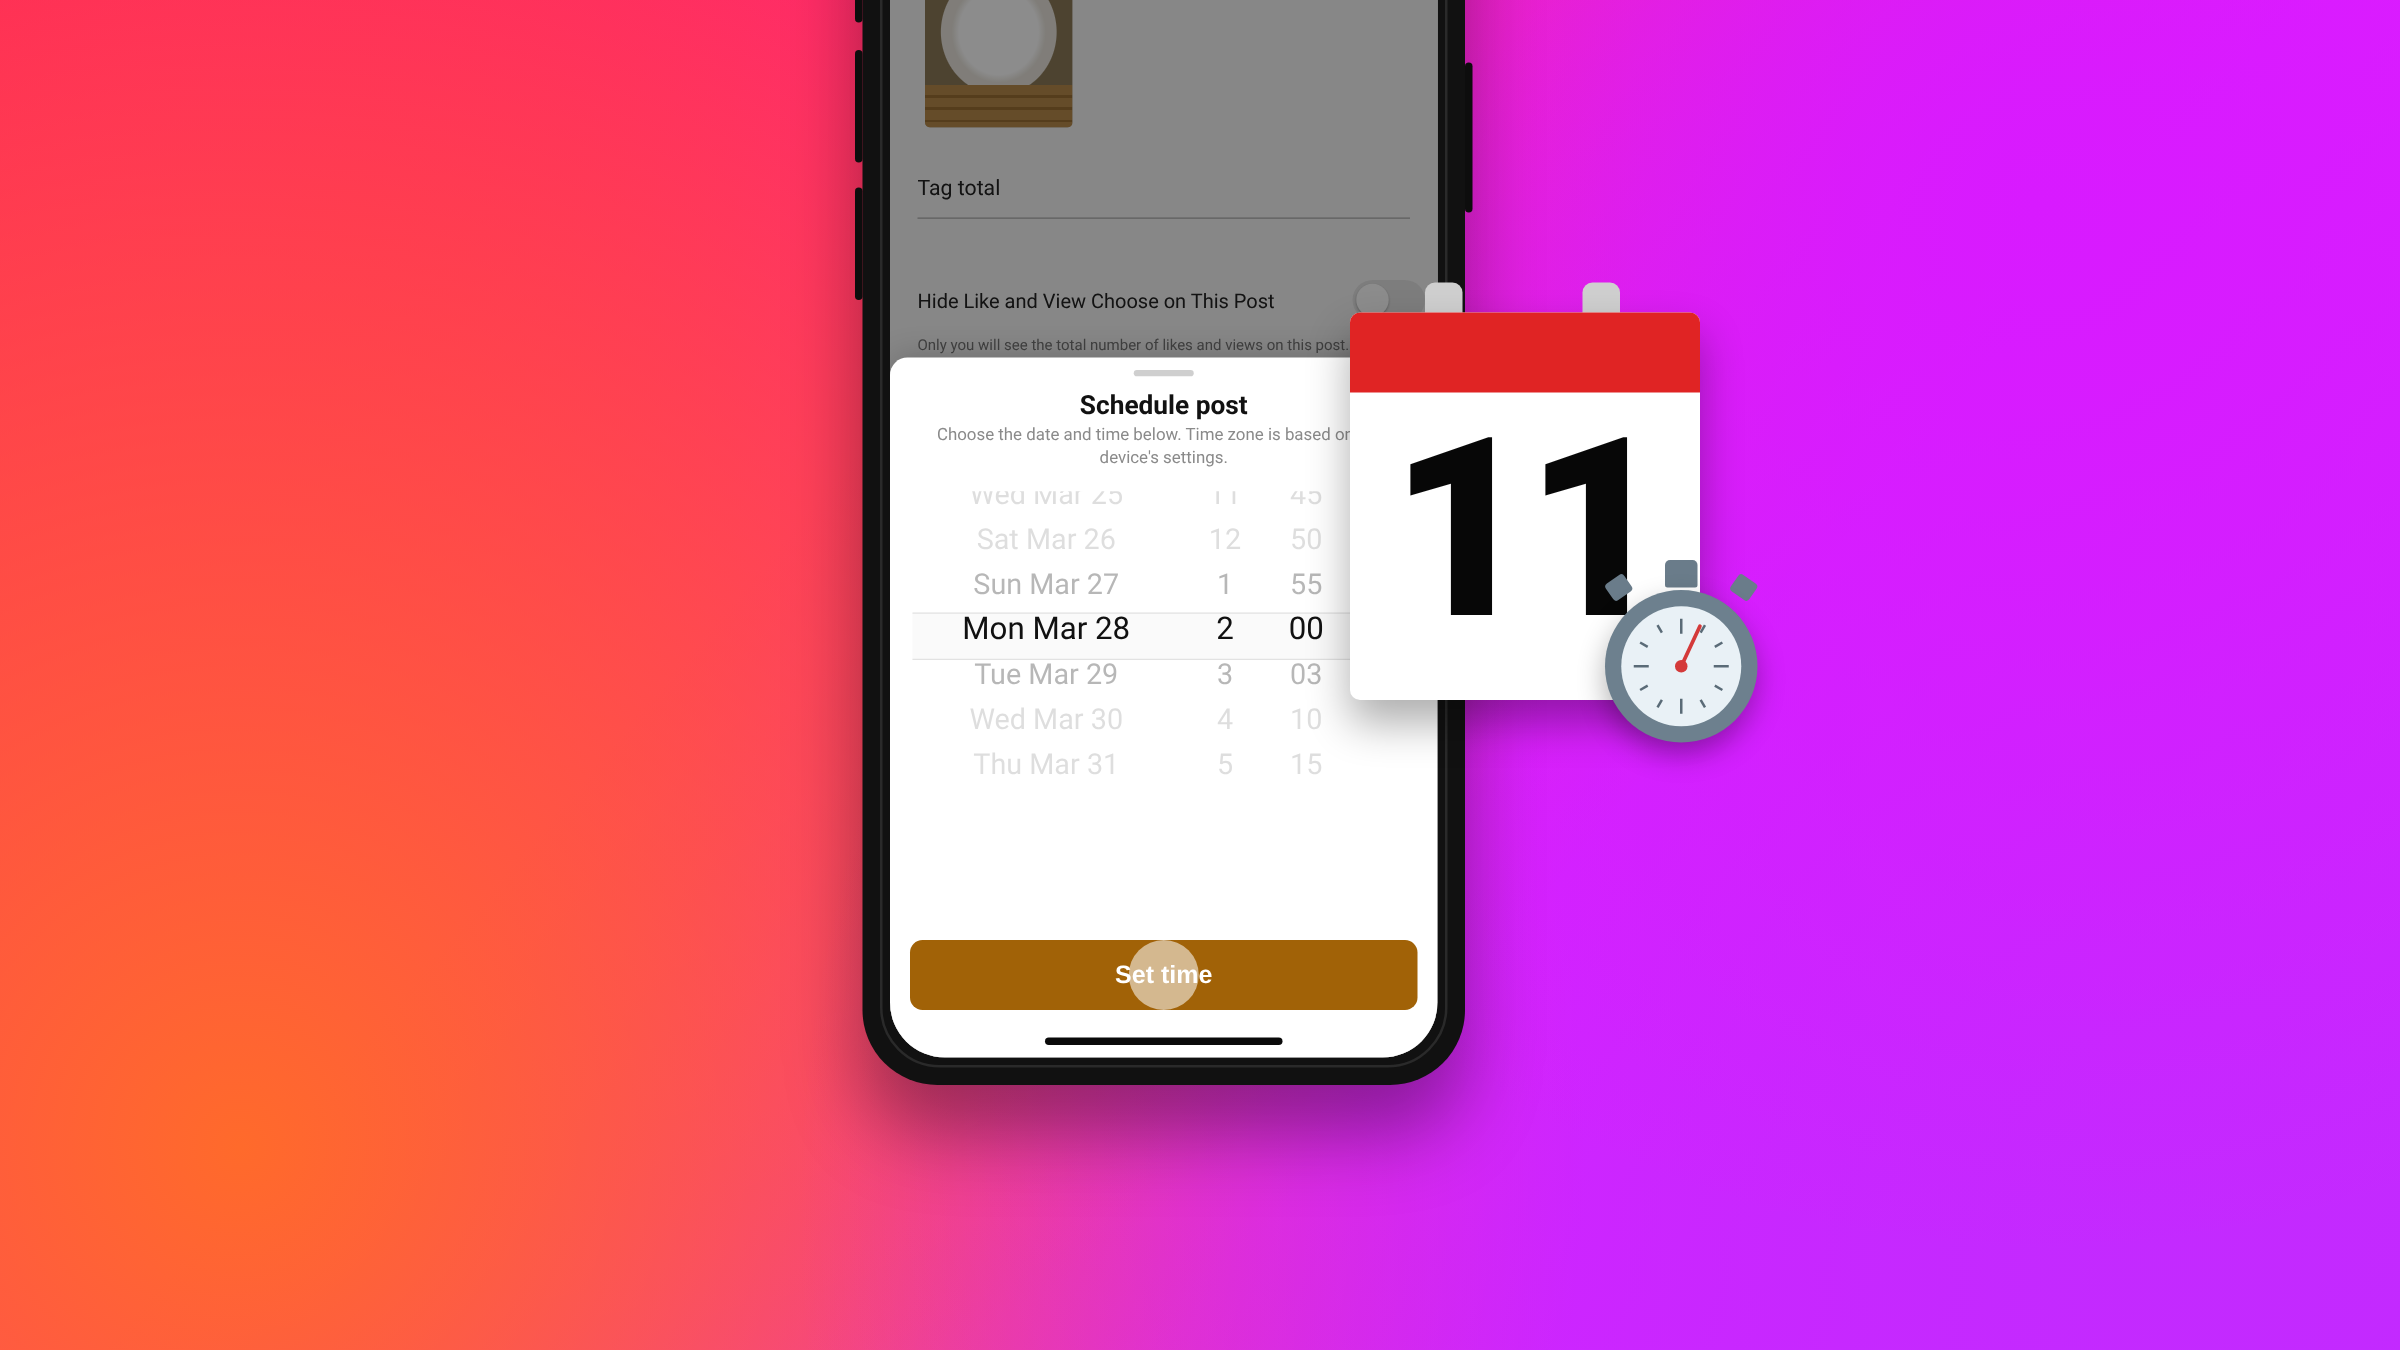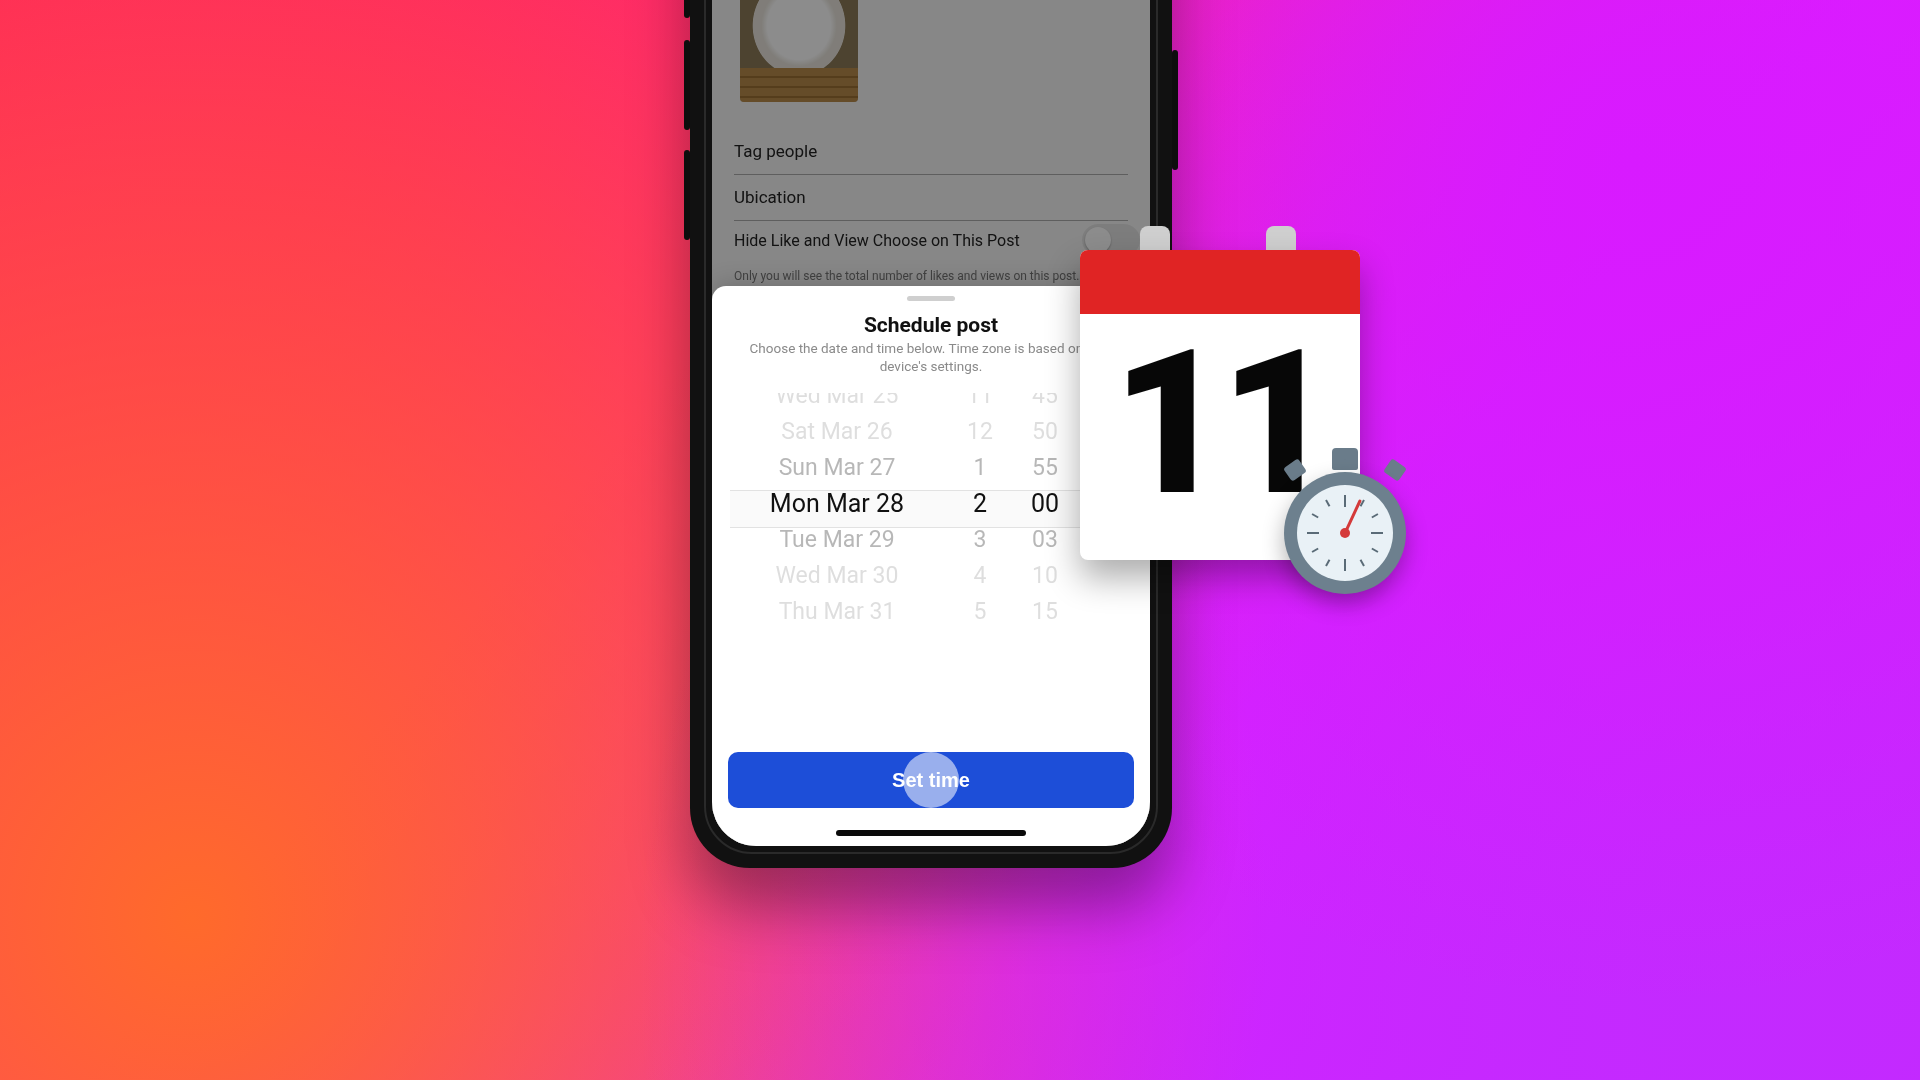--- a/index.html
+++ b/index.html
@@ -211,21 +211,21 @@
 
   .btn-row {
     position:absolute;
     left:16px; right:16px; bottom:38px;
   }
   .set-btn {
     width:100%;
     height:56px;
     border:none;
     border-radius:10px;
-    background:#1d4ed8;
+    background:#a16207;
     color:#fff;
     font-size:20px;
     font-weight:600;
   }
   .tap-ripple {
     position:absolute;
     left:50%; top:50%;
     transform:translate(-50%,-50%);
     width:56px;height:56px;border-radius:50%;
     background:rgba(255,255,255,.55);
@@ -316,24 +316,21 @@
   <div class="side-btn sb4"></div>
 
   <div class="screen">
 
     <div class="compose">
       <div class="thumb">
         <div class="towel"></div>
         <div class="slat"></div>
       </div>
       <div class="row row1">
-        <span>Tag people</span>
-      </div>
-      <div class="row row2">
-        <span>Ubication</span>
+        <span>Tag total</span>
       </div>
       <div class="toggle-row">
         <span>Hide Like and View Choose on This Post</span>
         <div class="tog"></div>
       </div>
       <div class="fine">Only you will see the total number of likes and views on this post. You can change this later by going to the ··· menu at the top of the post.</div>
     </div>
 
     <div class="sheet">
       <div class="grabber"></div>

